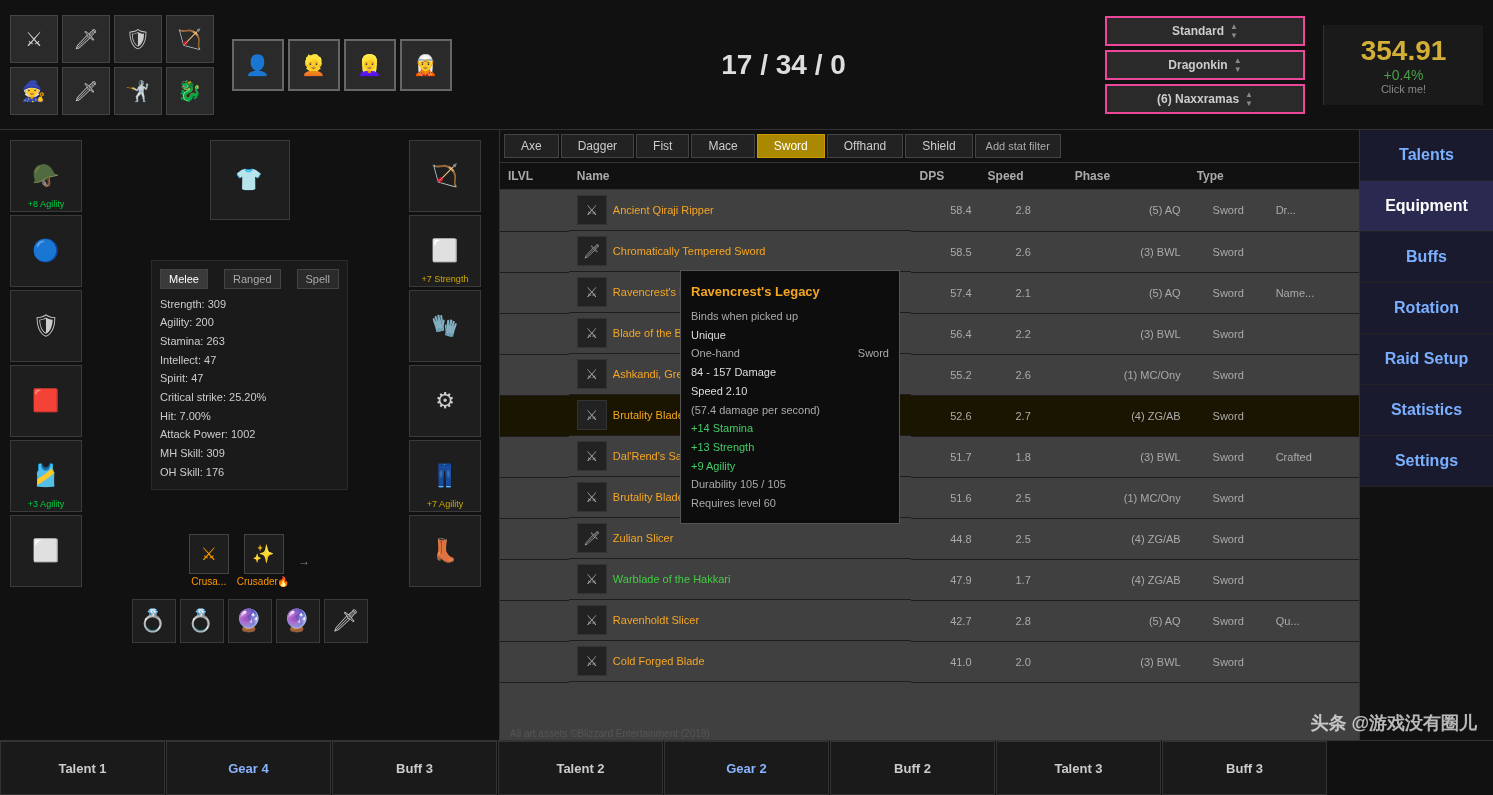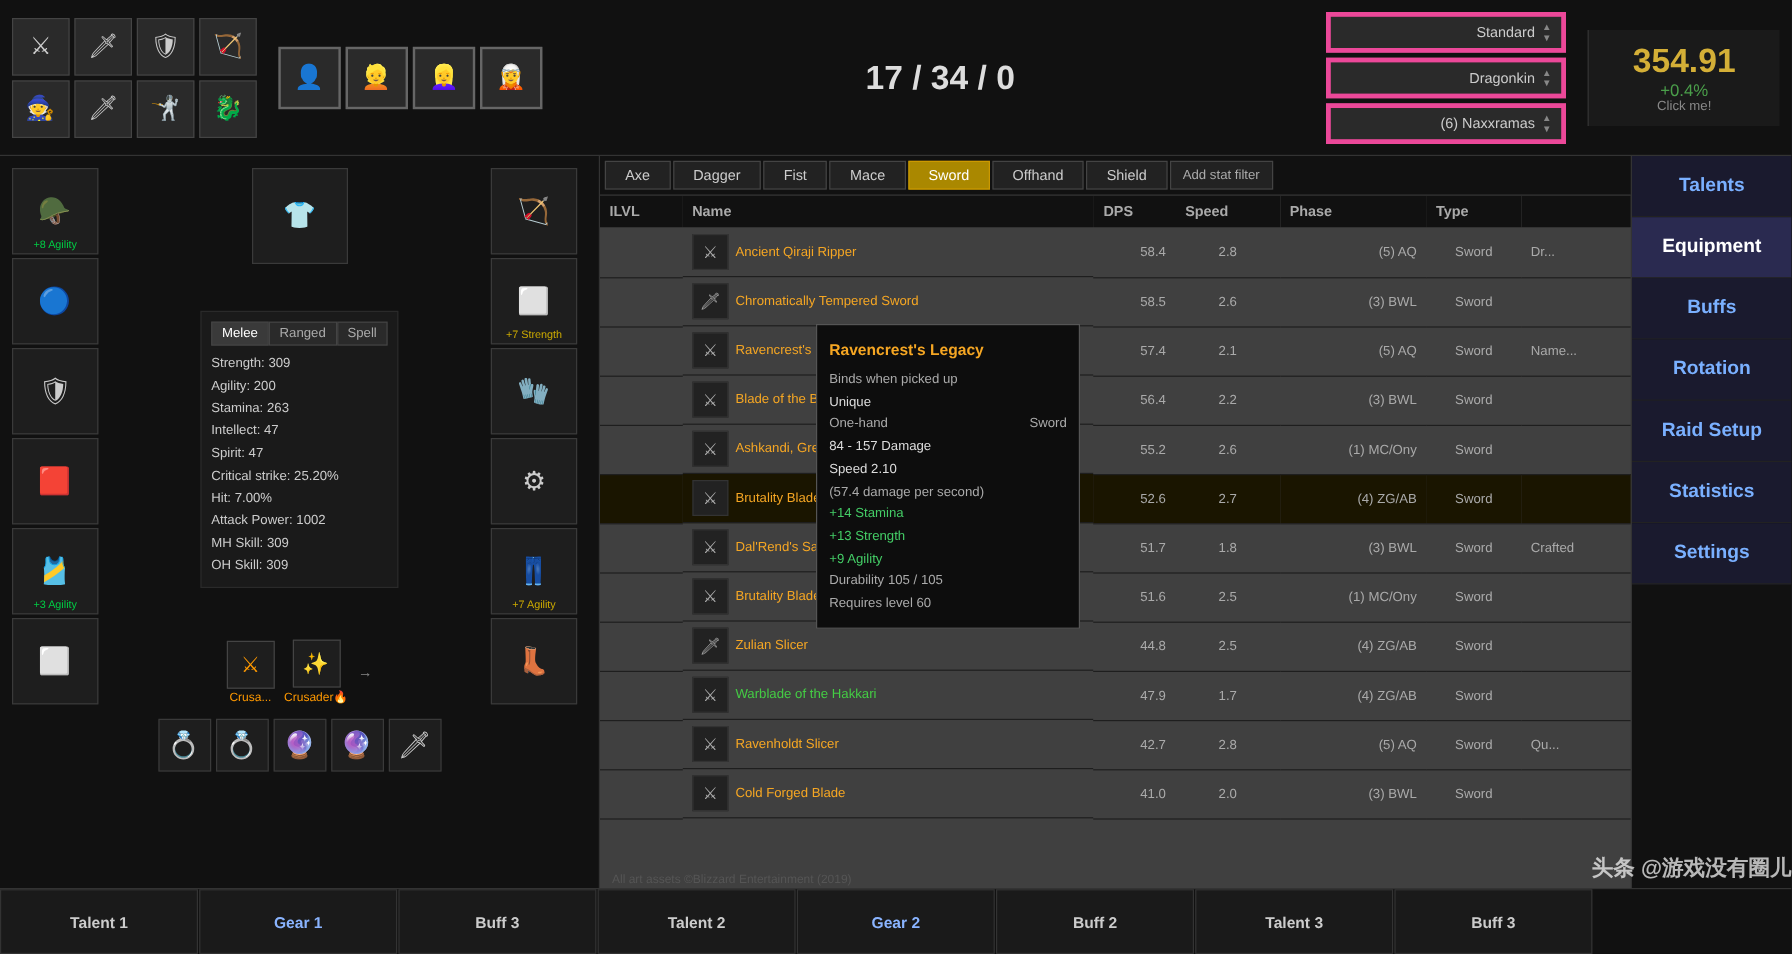--- a/index.html
+++ b/index.html
@@ -83,27 +83,28 @@
     .right-config {
       display: flex;
       flex-direction: column;
       gap: 4px;
       min-width: 200px;
       margin-right: 10px;
     }
     .config-select {
       display: flex;
       align-items: center;
-      justify-content: flex-end;
+      justify-content: center;
       background: #2a2a2a;
-      border: 4px solid #ec4899;
+      border: 2px solid #ec4899;
       padding: 4px 8px;
       color: #ccc;
       font-size: 12px;
       cursor: pointer;
+      font-weight: bold;
     }
     .config-select .arrows {
       display: flex;
       flex-direction: column;
       font-size: 8px;
       color: #888;
       margin-left: 6px;
     }
 
     
@@ -197,21 +198,21 @@
       justify-content: space-between;
     }
 
     .stats-section {
       background: #1a1a1a;
       border: 1px solid #2a2a2a;
       padding: 8px;
     }
     .stats-tabs {
       display: flex;
-      gap: 0;
+      gap: 16px;
       margin-bottom: 6px;
     }
     .stats-tab {
       padding: 3px 8px;
       background: #2a2a2a;
       border: 1px solid #444;
       color: #aaa;
       cursor: pointer;
       font-size: 11px;
     }
@@ -388,21 +389,21 @@
       font-weight: bold;
     }
     .bottom-tab.talent-tab { color: #ccc; }
     .bottom-tab.gear-tab { color: #8ab4ff; }
     .bottom-tab.buff-tab { color: #ccc; }
 
     
     .watermark {
       position: absolute;
       bottom: 60px;
-      right: 0;
+      right: 16px;
       color: rgba(255,255,255,0.7);
       font-size: 18px;
       font-weight: bold;
       z-index: 50;
     }
 
     
     .footer-text {
       position: absolute;
       bottom: 56px;
@@ -522,21 +523,21 @@
           <div class="stats-text">
             <div>Strength: 309</div>
             <div>Agility: 200</div>
             <div>Stamina: 263</div>
             <div>Intellect: 47</div>
             <div>Spirit: 47</div>
             <div>Critical strike: 25.20%</div>
             <div>Hit: 7.00%</div>
             <div>Attack Power: 1002</div>
             <div>MH Skill: 309</div>
-            <div>OH Skill: 309</div>
+            <div>OH Skill: 176</div>
           </div>
         </div>
 
         <div class="weapon-enchant-row">
           <div class="weapon-item">
             <div class="weapon-icon">⚔</div>
             <span>Crusa...</span>
           </div>
           <div class="weapon-item">
             <div class="weapon-icon">✨</div>
@@ -772,21 +773,21 @@
     <div class="nav-btn">Rotation</div>
     <div class="nav-btn">Raid Setup</div>
     <div class="nav-btn">Statistics</div>
     <div class="nav-btn">Settings</div>
   </div>
 
 </div>
 
 <div class="bottom-tabs">
   <div class="bottom-tab talent-tab">Talent 1</div>
-  <div class="bottom-tab gear-tab">Gear 1</div>
+  <div class="bottom-tab gear-tab">Gear 4</div>
   <div class="bottom-tab buff-tab">Buff 3</div>
   <div class="bottom-tab talent-tab">Talent 2</div>
   <div class="bottom-tab gear-tab">Gear 2</div>
   <div class="bottom-tab buff-tab">Buff 2</div>
   <div class="bottom-tab talent-tab">Talent 3</div>
   <div class="bottom-tab buff-tab">Buff 3</div>
 </div>
 
 <div class="footer-text">All art assets ©Blizzard Entertainment (2019)</div>
 

